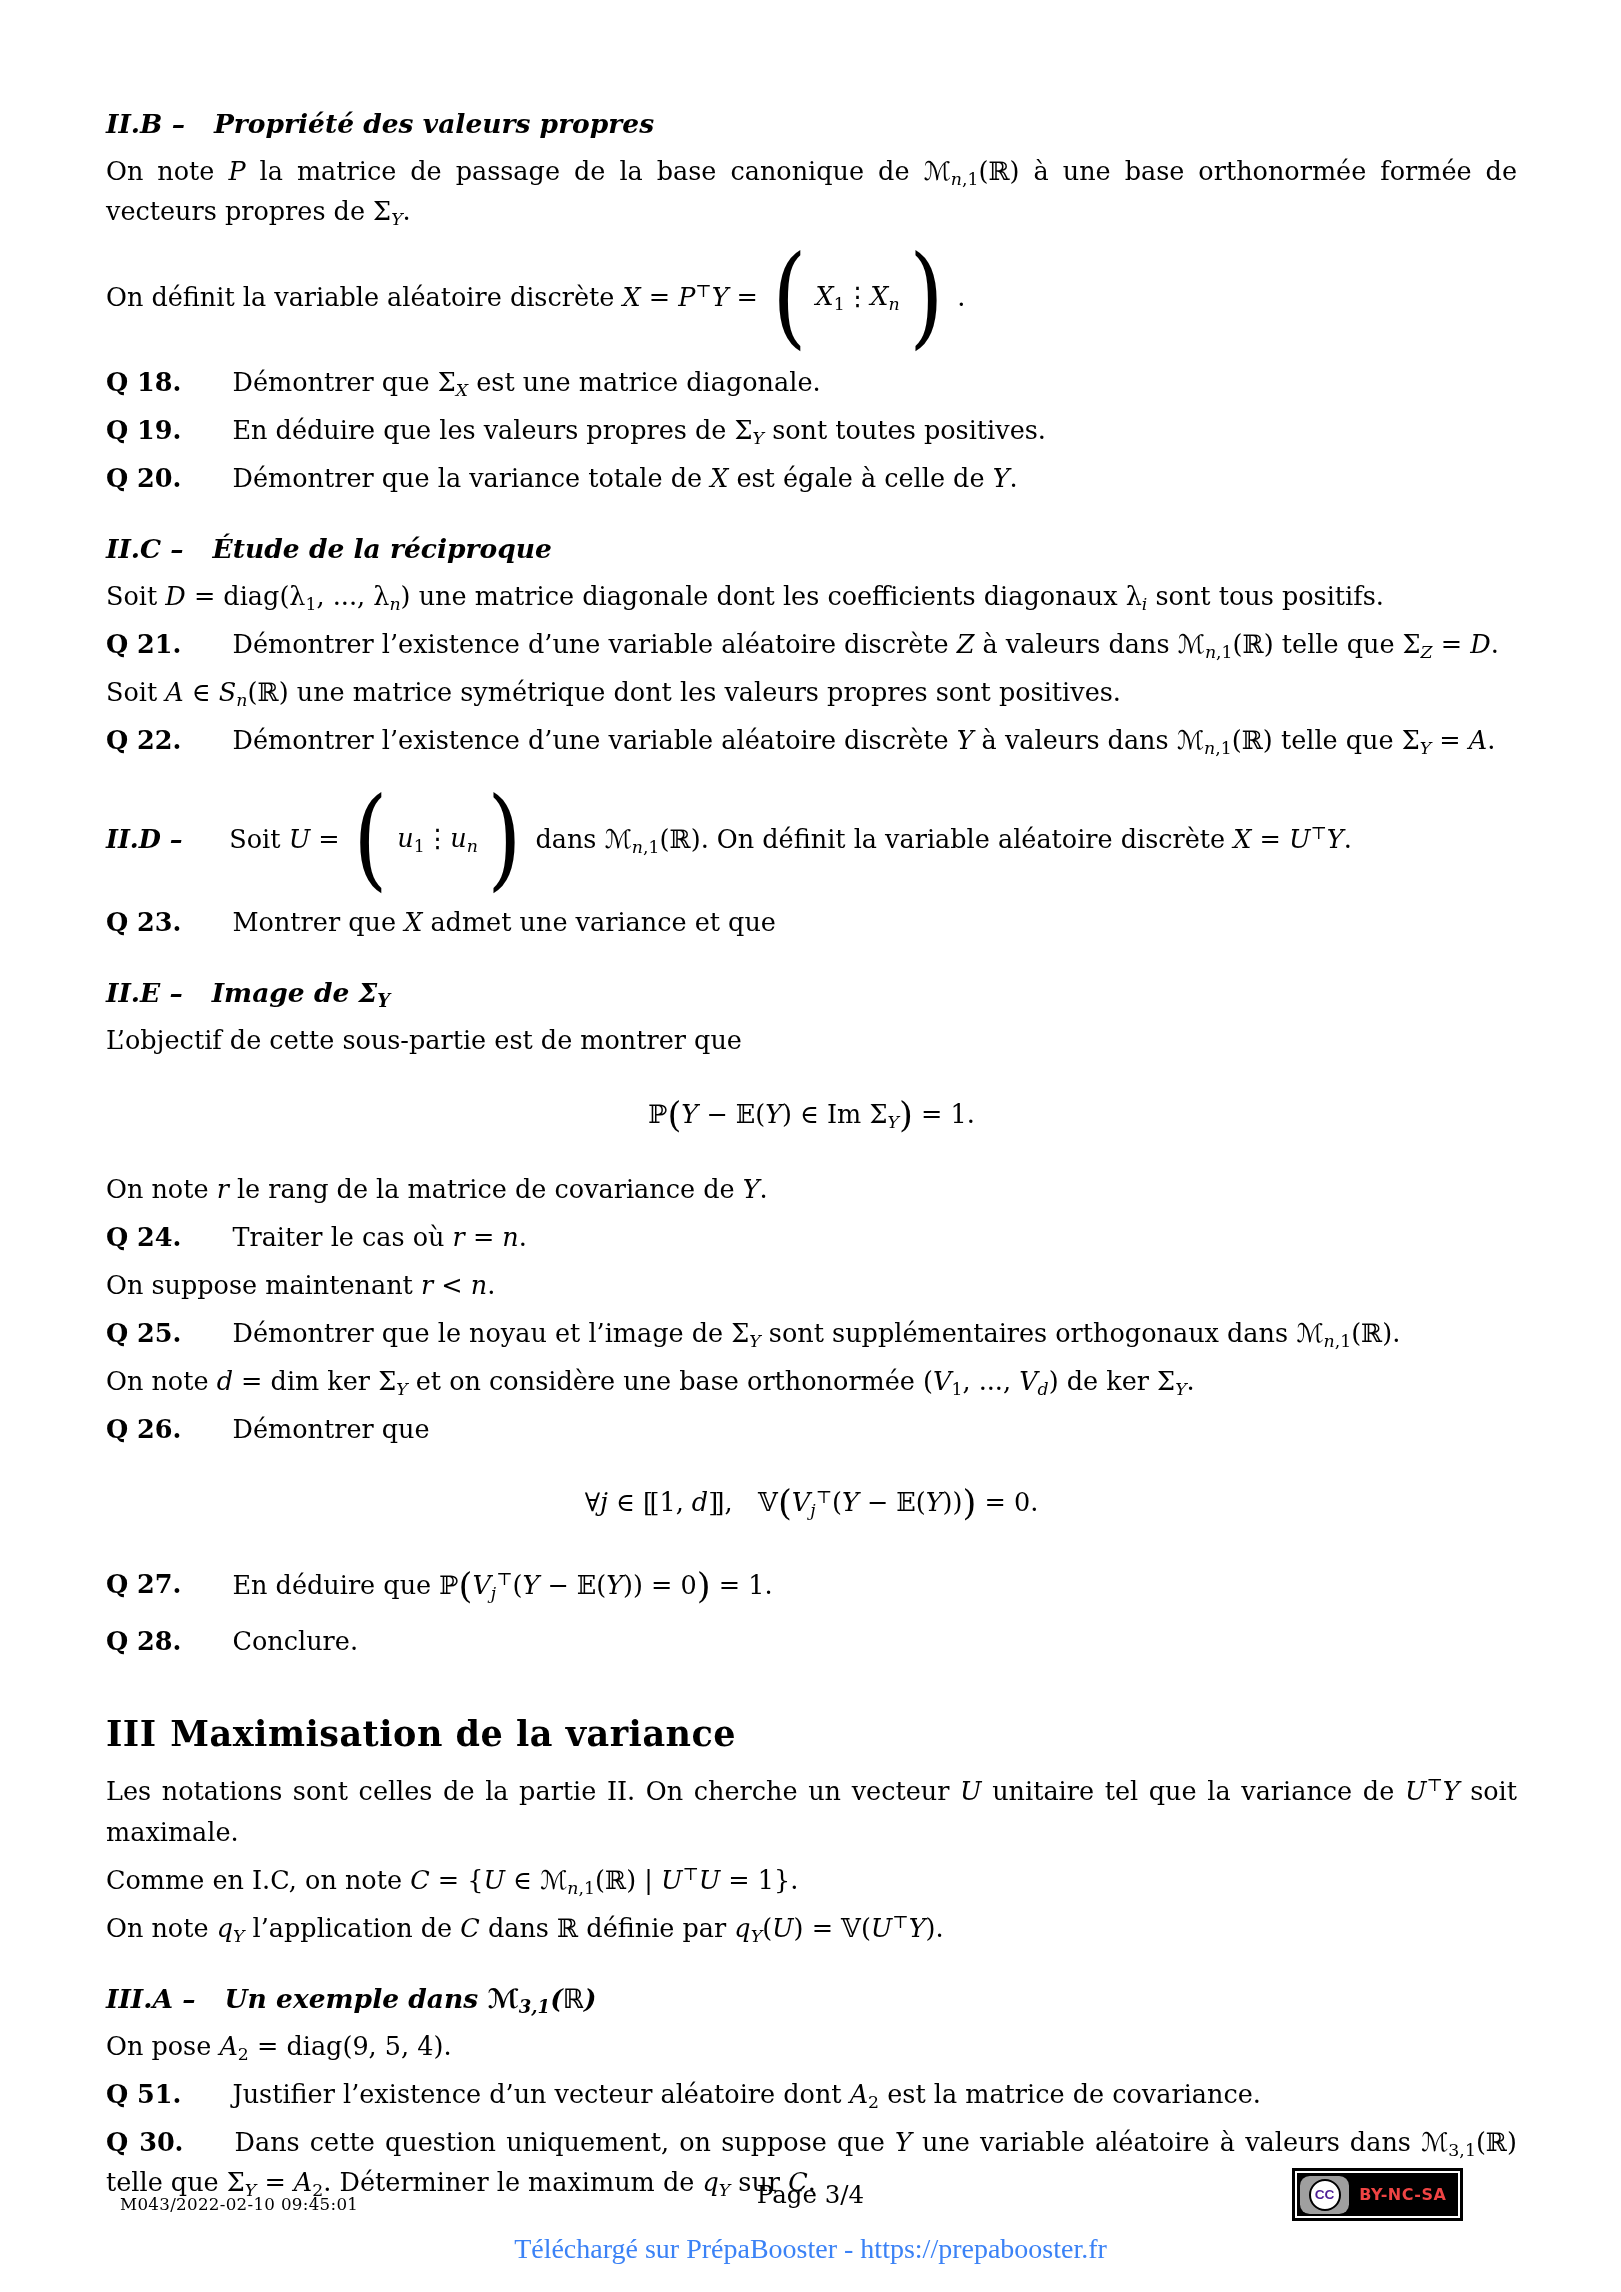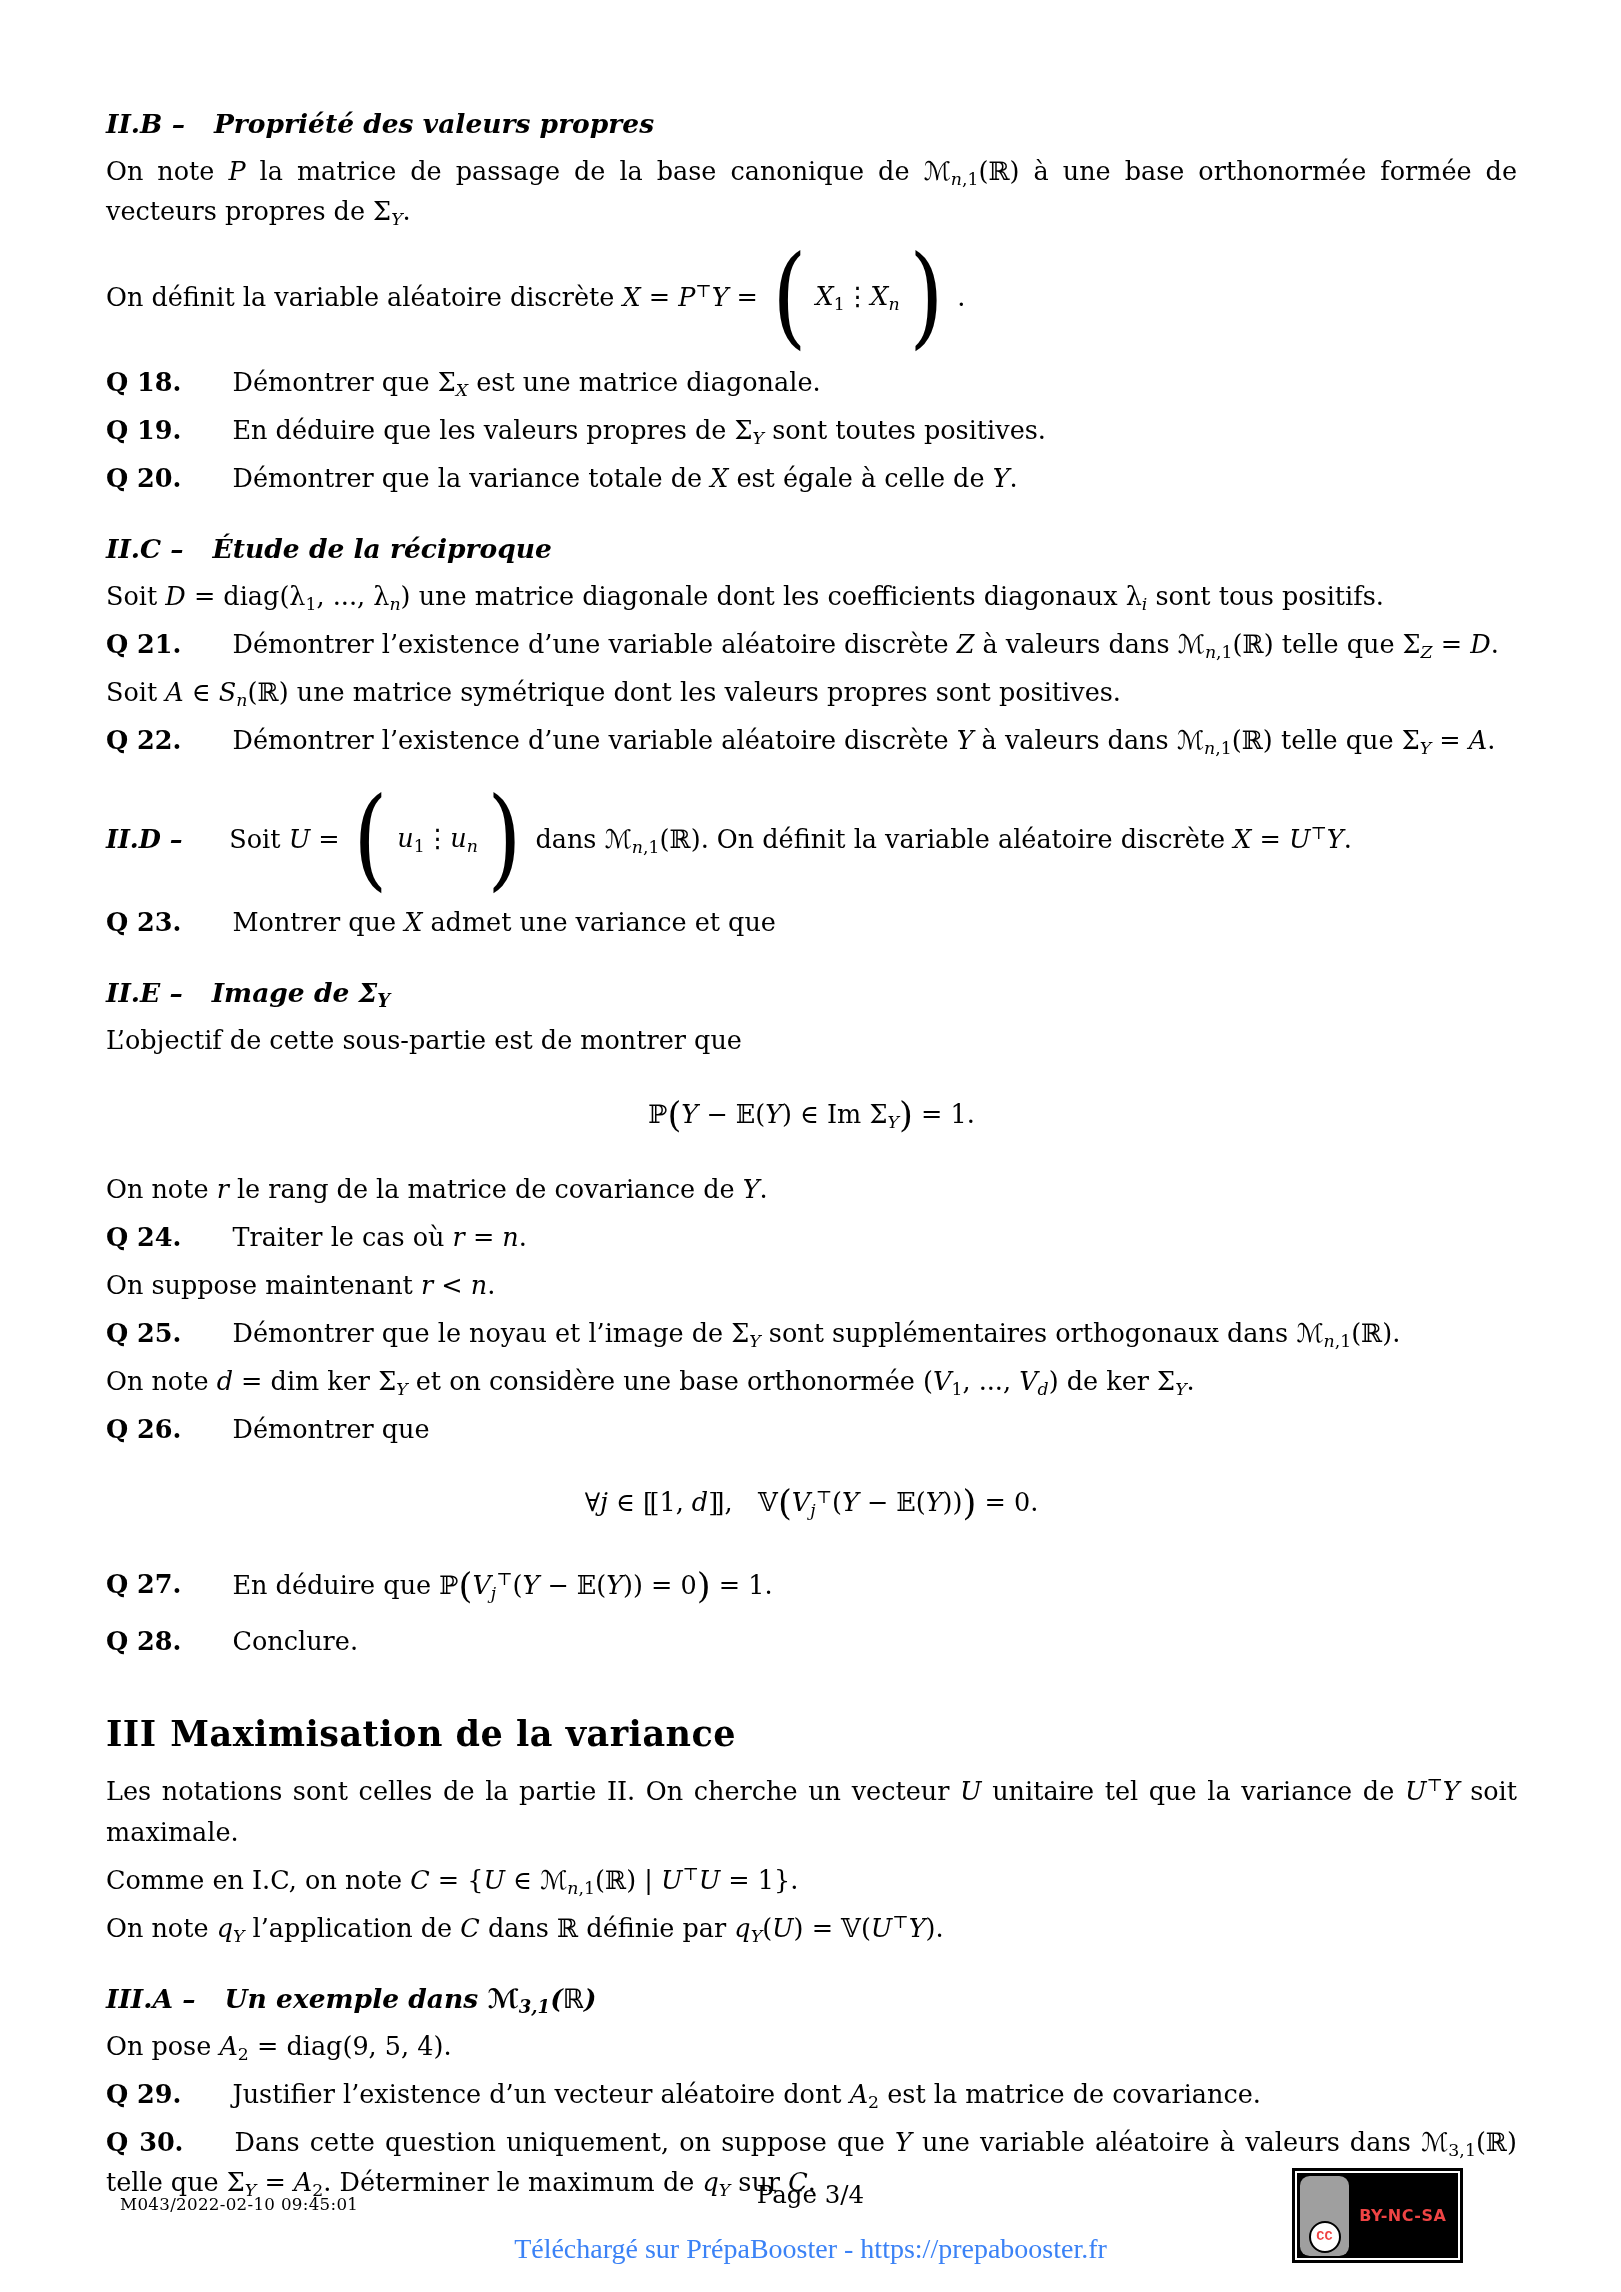--- a/index.html
+++ b/index.html
@@ -29,22 +29,22 @@
   .veccol { display:inline-flex; flex-direction:row; align-items:center; line-height:1.3; padding:0 4.9px; }
   .paren { font-size:110px; line-height:0.9; font-weight:normal; transform:scaleX(0.8); }
   .iid-label { font-weight:bold; font-style:italic; margin-right:37px; white-space:nowrap; }
   
   .footer-id { position:absolute; left:120px; top:2194px; font-size:16.7px; letter-spacing:0.3px; }
   .footer-page { position:absolute; left:0; width:100%; top:2180px; text-align:center; font-size:24.5px; }
   .badge { position:absolute; left:1292px; top:2168px; background:#000; padding:2.9px; display:block; text-decoration:none; }
   .badge-inner { display:flex; align-items:center; border:2px solid #fff; background:#000; padding:2.9px 11.8px 2.9px 2.9px; gap:9.8px; }
   .badge-cc-wrap { background:#9f9f9f; border-radius:9.8px; padding:2.9px 8.8px; display:flex; align-items:center; justify-content:center; }
   .badge-cc-circle { width:28px; height:28px; border-radius:50%; background:#fff; border:2.9px solid #000;
-    color:#ef4444; font-family:Liberation Mono, monospace; font-weight:bold; font-size:13.7px;
-    display:flex; align-items:center; justify-content:center;margin-top:42px; }
+    color:#4c1d95; font-family:Liberation Sans, sans-serif; font-weight:bold; font-size:13.7px;
+    display:flex; align-items:center; justify-content:center; }
   .badge-label { color:#ef4444; font-family:"DejaVu Sans",sans-serif; font-weight:bold; font-size:16px; letter-spacing:0.5px; }
   .dl { position:absolute; left:0; width:100%; top:2233px; text-align:center;
     font-family:"Liberation Sans","DejaVu Sans",sans-serif; font-size:28px; }
 </style>
 </head>
 <body style="background: rgb(255, 255, 255); color: rgb(0, 0, 0);">
 
 <div class="content">
 
   <h3 class="sub"><span>II.B –</span><span class="stitle">Propriété des valeurs propres</span></h3>
@@ -103,21 +103,21 @@
   <p class="q"><span class="qlabel">Q 27.</span><span class="qgap"></span><span>En déduire que ℙ<span class="bp">(</span><i class="v">V</i><sub><i class="v">j</i></sub><sup>⊤</sup>(<i class="v">Y</i> − 𝔼(<i class="v">Y</i>)) = 0<span class="bp">)</span> = 1.</span></p>
   <p class="q"><span class="qlabel">Q 28.</span><span class="qgap"></span><span>Conclure.</span></p>
 
   <h2 class="main"><span>III</span><span class="stitle">Maximisation de la variance</span></h2>
   <p class="body">Les notations sont celles de la partie II. On cherche un vecteur <i class="v">U</i> unitaire tel que la variance de <i class="v">U</i><sup>⊤</sup><i class="v">Y</i> soit maximale.</p>
   <p class="body">Comme en I.C, on note <i class="v">C</i> = {<i class="v">U</i> ∈ ℳ<sub><i class="v">n</i>,1</sub>(ℝ) | <i class="v">U</i><sup>⊤</sup><i class="v">U</i> = 1}.</p>
   <p class="body">On note <i class="v">q</i><sub><i class="v">Y</i></sub> l’application de <i class="v">C</i> dans ℝ définie par <i class="v">q</i><sub><i class="v">Y</i></sub>(<i class="v">U</i>) = 𝕍(<i class="v">U</i><sup>⊤</sup><i class="v">Y</i>).</p>
 
   <h3 class="sub"><span>III.A –</span><span class="stitle">Un exemple dans ℳ<sub>3,1</sub>(ℝ)</span></h3>
   <p class="body">On pose <i class="v">A</i><sub>2</sub> = diag(9, 5, 4).</p>
-  <p class="q"><span class="qlabel">Q 29.</span><span class="qgap"></span><span>Justifier l’existence d’un vecteur aléatoire dont <i class="v">A</i><sub>2</sub> est la matrice de covariance.</span></p>
+  <p class="q"><span class="qlabel">Q 51.</span><span class="qgap"></span><span>Justifier l’existence d’un vecteur aléatoire dont <i class="v">A</i><sub>2</sub> est la matrice de covariance.</span></p>
   <p class="q"><span class="qlabel">Q 30.</span><span class="qgap"></span><span>Dans cette question uniquement, on suppose que <i class="v">Y</i> une variable aléatoire à valeurs dans ℳ<sub>3,1</sub>(ℝ) telle que Σ<sub><i class="v">Y</i></sub> = <i class="v">A</i><sub>2</sub>. Déterminer le maximum de <i class="v">q</i><sub><i class="v">Y</i></sub> sur <i class="v">C</i>.</span></p>
 
 </div>
 
 <div class="footer-id">M043/2022-02-10 09:45:01</div>
 <div class="footer-page">Page 3/4</div>
 <a class="badge" href="#">
   <span class="badge-inner">
     <span class="badge-cc-wrap">
       <span class="badge-cc-circle">CC</span>

